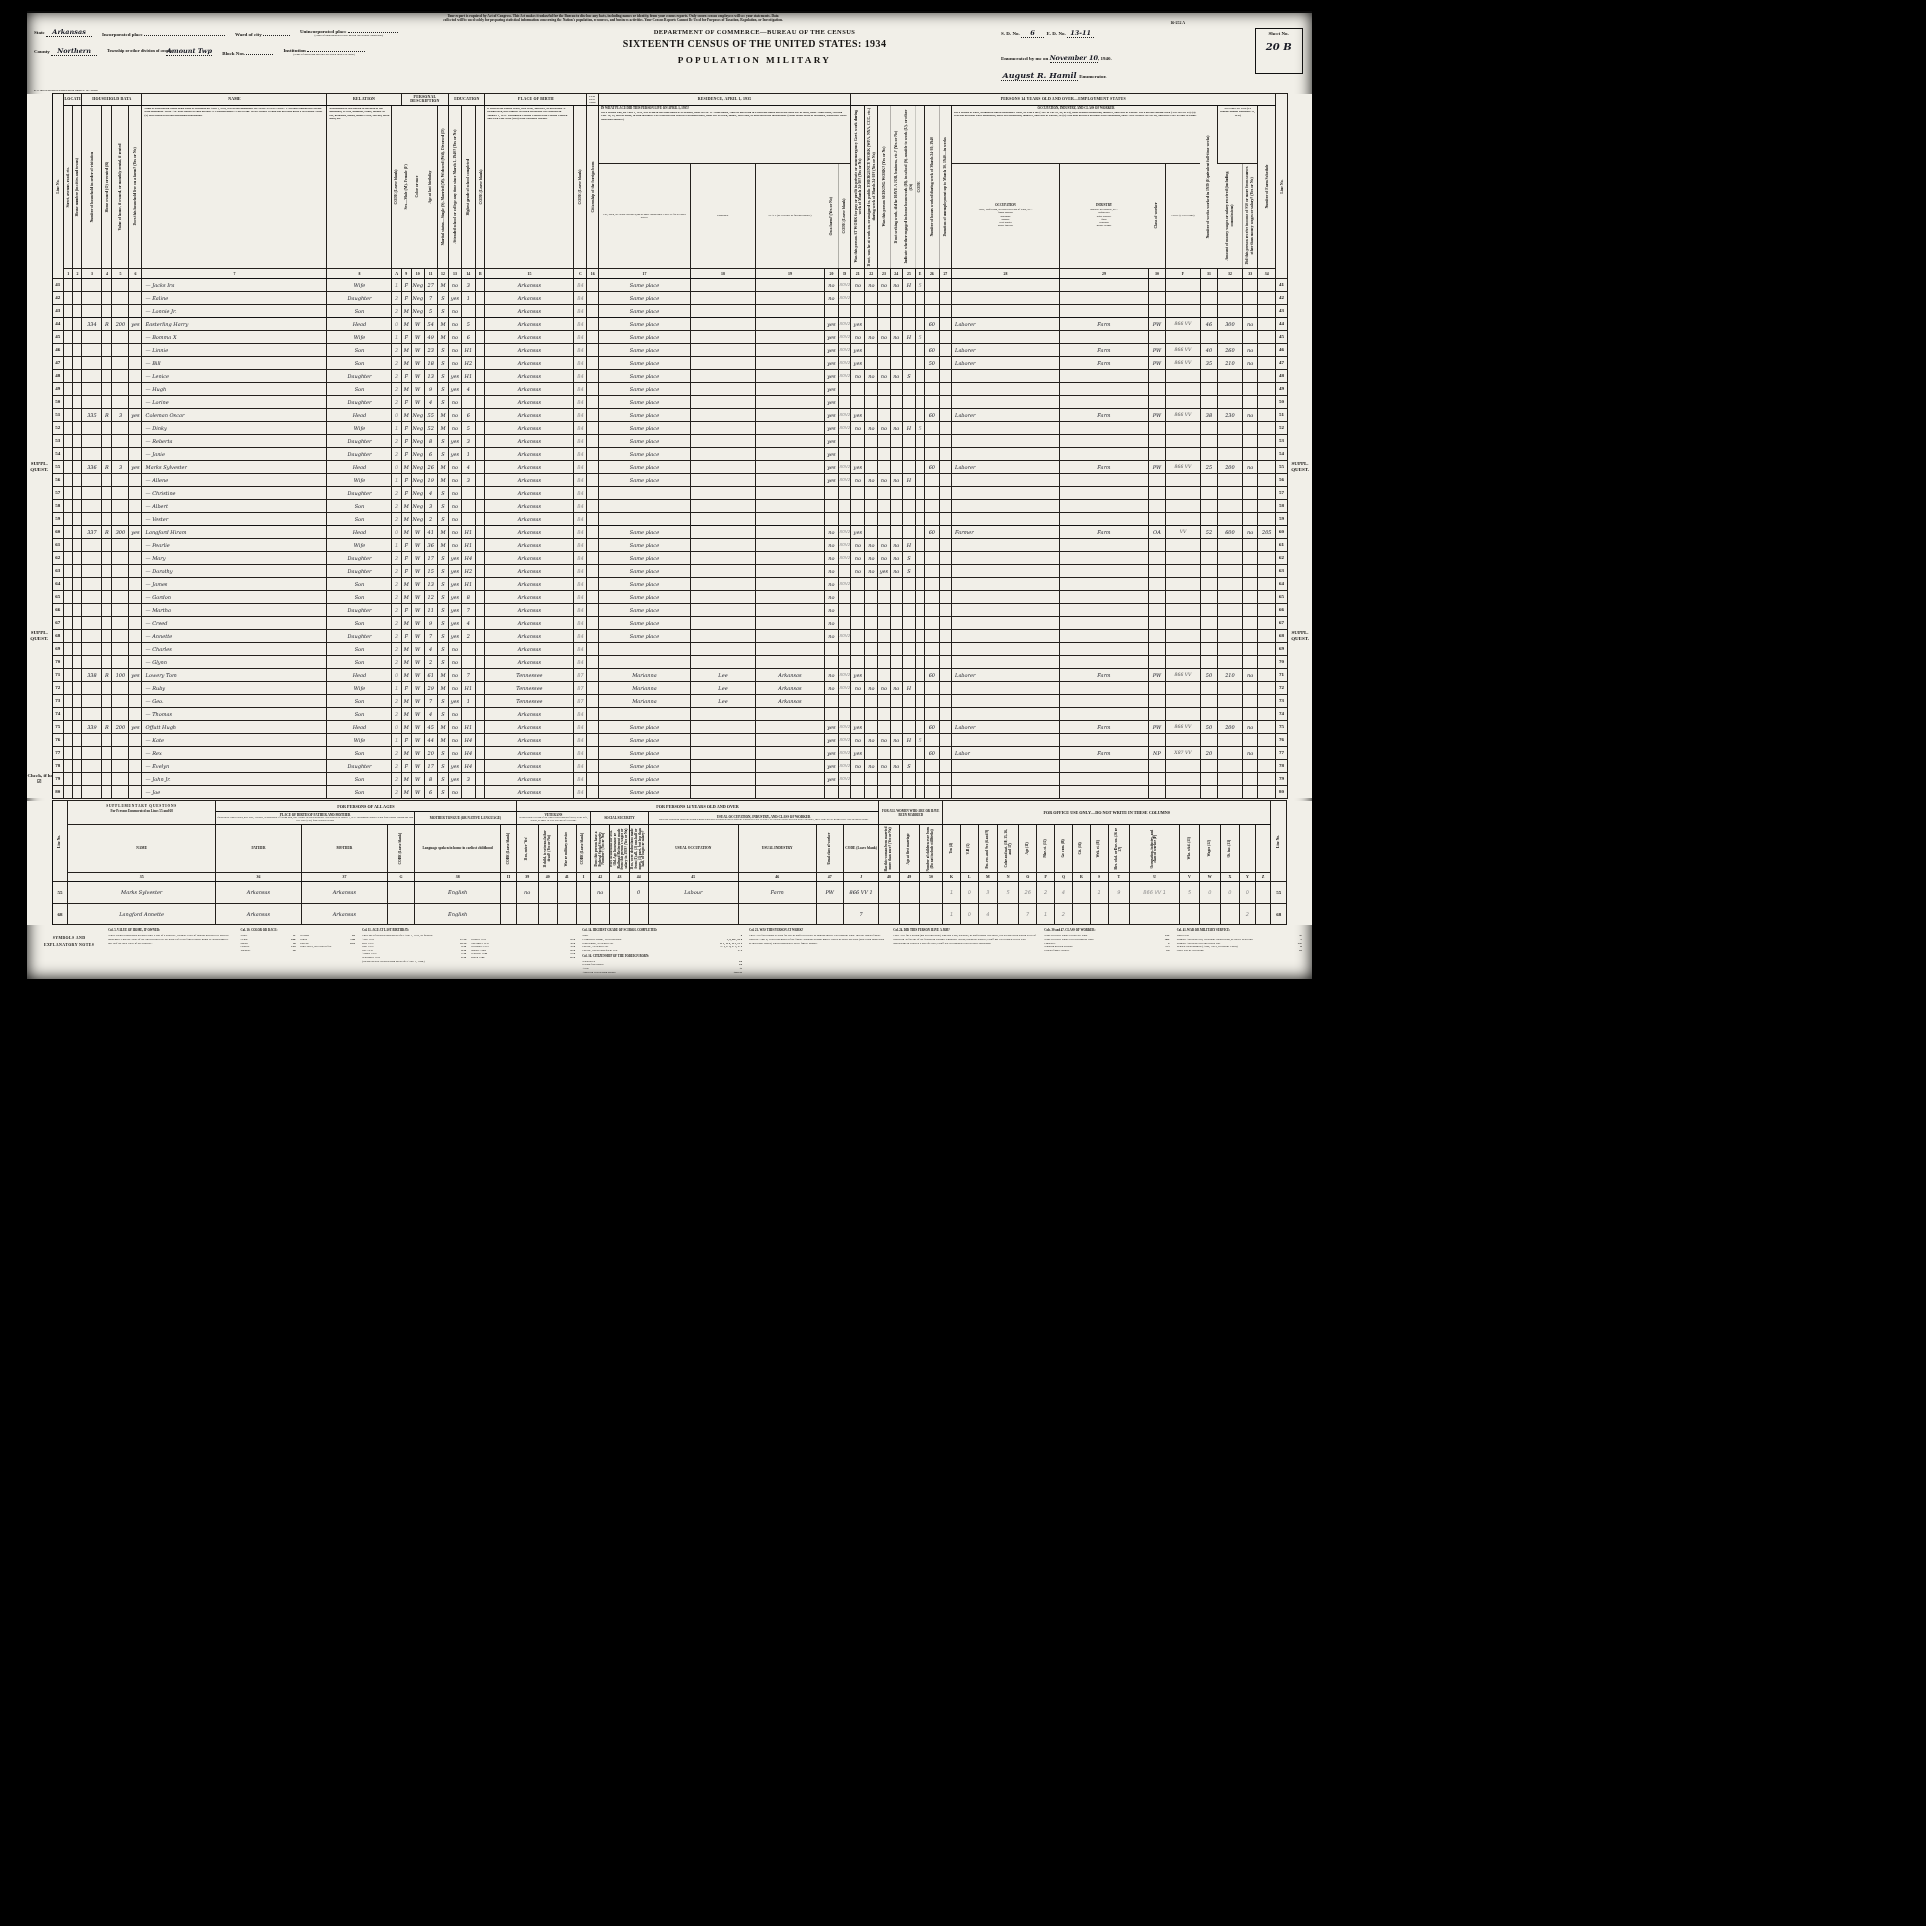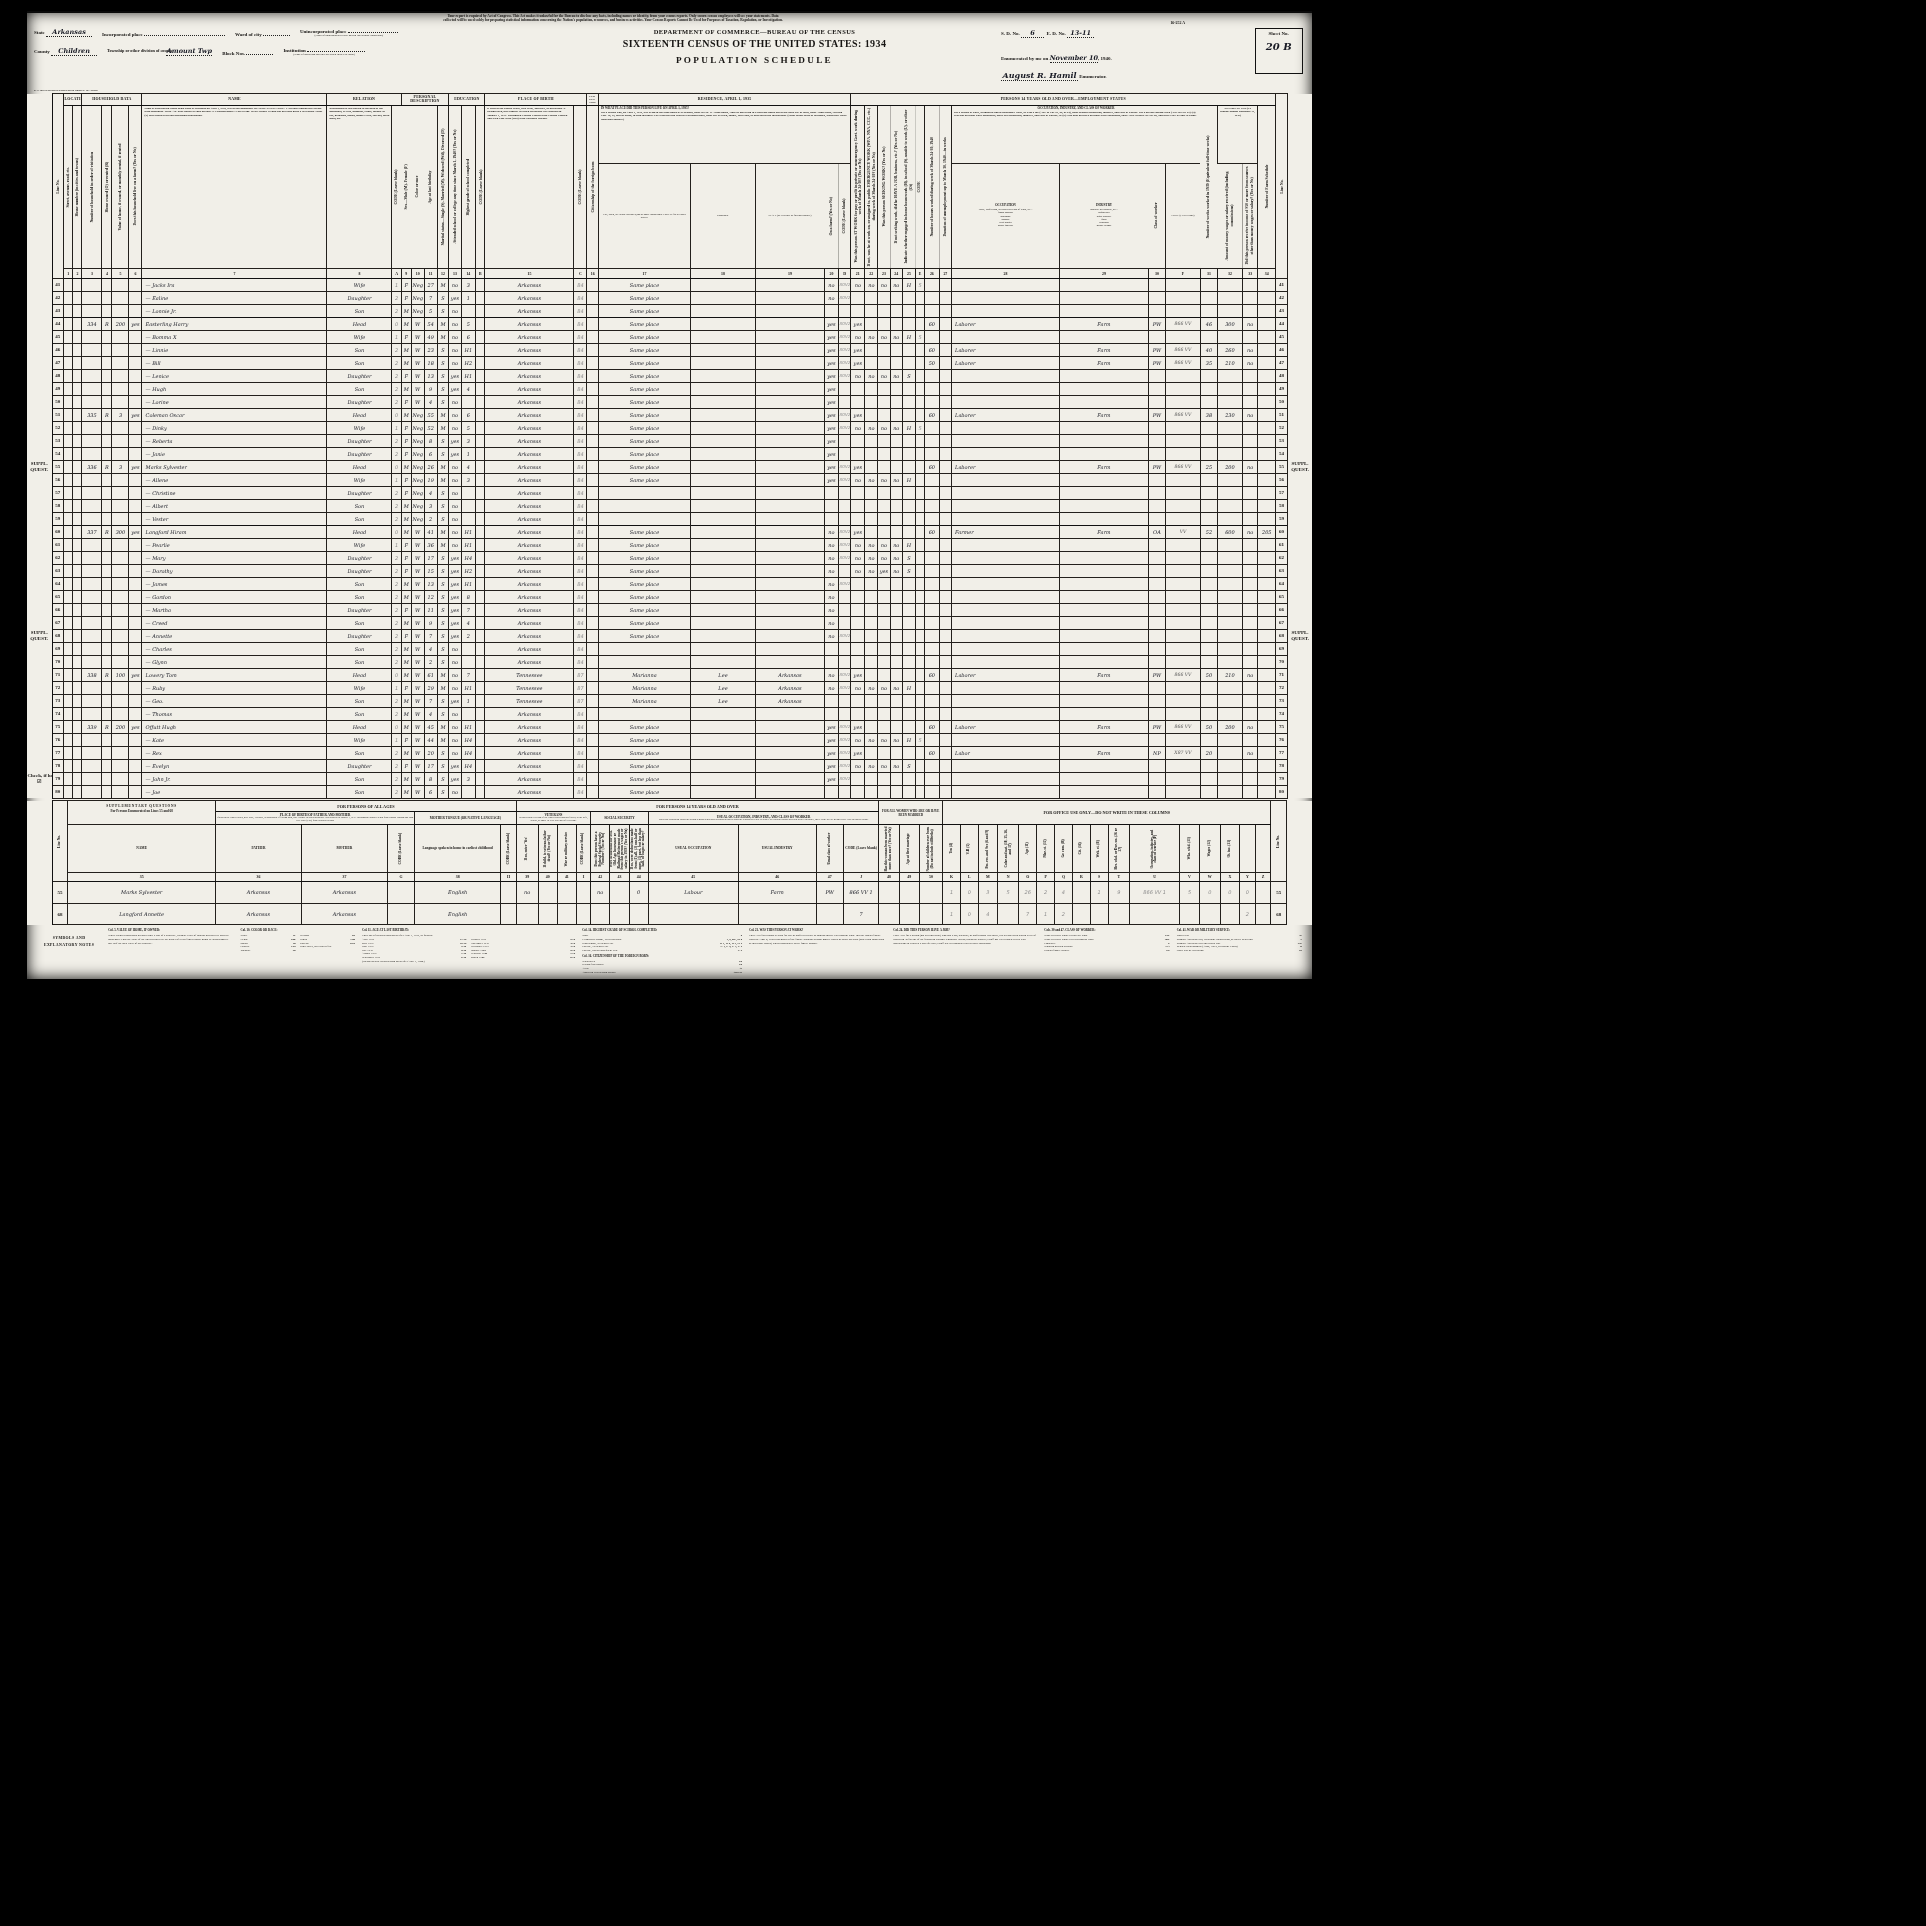--- a/index.html
+++ b/index.html
@@ -85,30 +85,30 @@
     <div class="formno">16-252 A</div>
     <div class="hd-grid">
       <div class="hd-left">
         <div class="row">
           <div class="fld"><span class="lab">State</span> <span class="blank hw hwb">Arkansas</span></div>
           <div class="fld"><span class="lab">Incorporated place</span> <span class="blank" style="min-width:81px"></span></div>
           <div class="fld"><span class="lab">Ward of city</span> <span class="blank" style="min-width:27px"></span></div>
           <div class="fld"><span class="lab">Unincorporated place</span> <span class="blank" style="min-width:50px"></span><div class="subnote">(Name of unincorporated place having 100 or more inhabitants)</div></div>
         </div>
         <div class="row">
-          <div class="fld"><span class="lab">County</span> <span class="blank hw hwb">Children</span></div>
+          <div class="fld"><span class="lab">County</span> <span class="blank hw hwb">Northern</span></div>
           <div class="fld"><span class="lab" style="display:inline-block;width:58px;font-size:4.2px;line-height:1.1;vertical-align:middle">Township or other division of county</span> <span class="blank hw hwb">Amount Twp</span></div>
           <div class="fld"><span class="lab">Block Nos.</span> <span class="blank" style="min-width:27px"></span></div>
           <div class="fld"><span class="lab">Institution</span> <span class="blank" style="min-width:58px"></span><div class="subnote">(Name of institution and lines on which entries are made)</div></div>
         </div>
       </div>
       <div class="hd-center">
         <div class="dept">DEPARTMENT OF COMMERCE—BUREAU OF THE CENSUS</div>
         <div class="cen">SIXTEENTH CENSUS OF THE UNITED STATES: 1934</div>
-        <div class="pop">POPULATION SCHEDULE</div>
+        <div class="pop">POPULATION MILITARY</div>
       </div>
       <div class="hd-right">
         <div style="margin-top:1.5px">
           <span>S. D. No.</span> <span class="blank hw hwb" style="min-width:23px">6</span>
           &nbsp;<span>E. D. No.</span> <span class="blank hw hwb" style="min-width:27px">13-11</span>
         </div>
         <div style="margin-top:15.4px">
           <span>Enumerated by me on</span> <span class="blank hw hwb" style="min-width:35px">November 10</span><span>, 1940.</span>
         </div>
         <div style="margin-top:7.7px">

